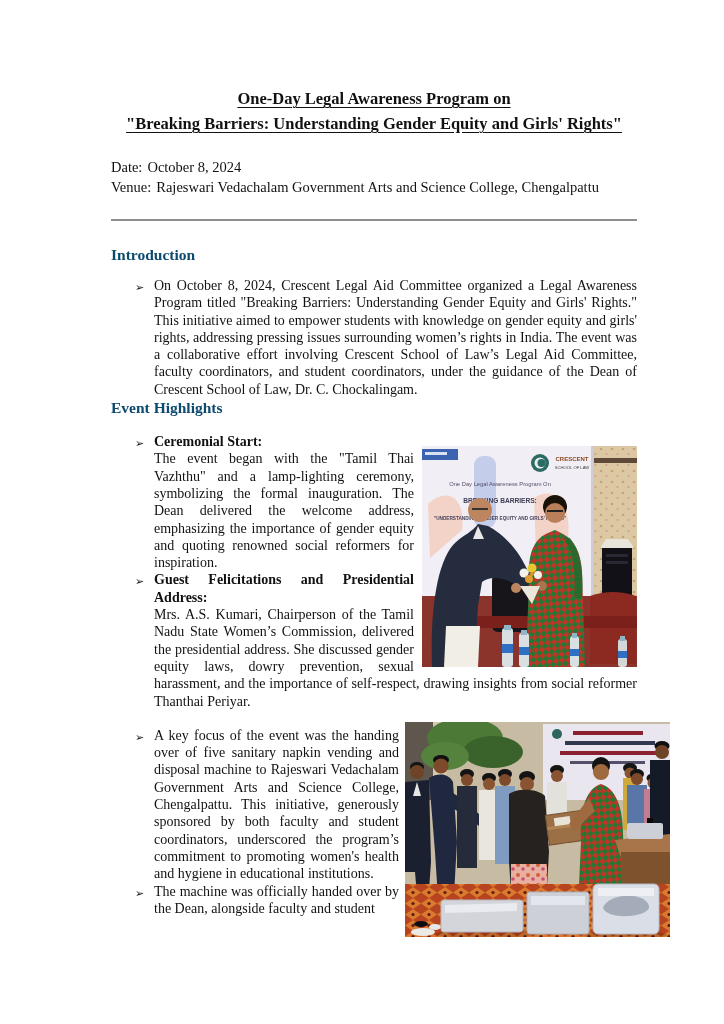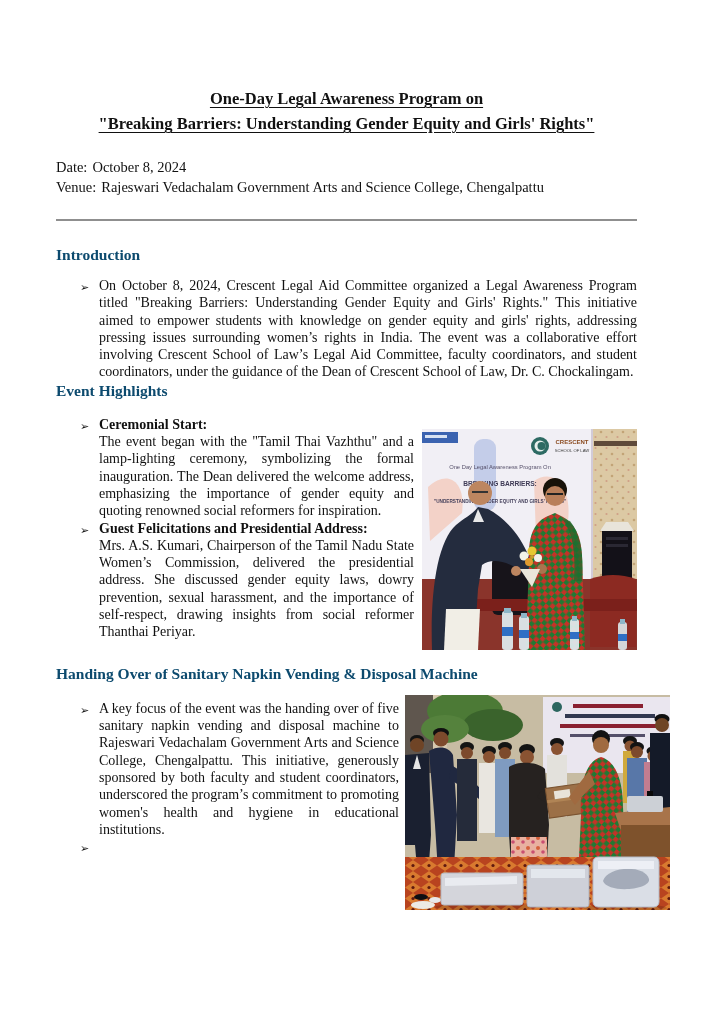--- a/index.html
+++ b/index.html
@@ -3,21 +3,21 @@
 <meta charset="utf-8">
 <style>
   * { margin:0; padding:0; box-sizing:border-box; }
   html,body { background:#ffffff; }
   body {
     width:724px; height:1024px;
     font-family:"Liberation Serif","DejaVu Serif",serif;
     color:#111111;
     overflow:hidden;
   }
-  .page { width:724px; height:932px; padding:0 87px 0 56px; }
+  .page { width:724px; height:932px; padding:0 87px 0 111px; }
 
   .title-block { padding-top:86px; text-align:center; }
   .title-line {
     font-size:16.5px; font-weight:bold; line-height:25px;
     text-decoration:underline; text-underline-offset:3px;
   }
 
   .meta { margin-top:21px; font-size:14.5px; line-height:20px; }
   .meta-label { font-weight:normal; margin-right:5px; }
 
@@ -195,21 +195,20 @@
       <span>The event began with the "Tamil Thai Vazhthu" and a lamp-lighting ceremony, symbolizing the formal inauguration. The Dean delivered the welcome address, emphasizing the importance of gender equity and quoting renowned social reformers for inspiration.</span>
     </div>
     <div class="bullet">
       <span class="marker">➢</span>
       <span class="lead">Guest Felicitations and Presidential Address:</span>
       <span>Mrs. A.S. Kumari, Chairperson of the Tamil Nadu State Women’s Commission, delivered the presidential address. She discussed gender equity laws, dowry prevention, sexual harassment, and the importance of self-respect, drawing insights from social reformer Thanthai Periyar.</span>
     </div>
     <div class="clear"></div>
   </div>
 
-  <h2 class="sec h-handing">Handing Over of Sanitary Napkin Vending &amp; Disposal Machine</h2>
   <div class="sec-body ho">
 
     <figure class="photo photo2">
       <svg viewBox="0 0 265 215" xmlns="http://www.w3.org/2000/svg">
         <defs>
           <pattern id="p2saree" width="9" height="9" patternUnits="userSpaceOnUse" patternTransform="rotate(40)">
             <rect width="9" height="9" fill="#1f7a33"></rect>
             <rect width="4.5" height="4.5" fill="#c53227"></rect>
             <rect x="4.5" y="4.5" width="4.5" height="4.5" fill="#c53227"></rect>
           </pattern>
@@ -331,17 +330,18 @@
     </figure>
 
     <div class="bullet">
       <span class="marker">➢</span>
       <span class="lead"></span>
       <span>A key focus of the event was the handing over of five sanitary napkin vending and disposal machine to Rajeswari Vedachalam Government Arts and Science College, Chengalpattu. This initiative, generously sponsored by both faculty and student coordinators, underscored the program’s commitment to promoting women's health and hygiene in educational institutions.</span>
     </div>
     <div class="bullet">
       <span class="marker">➢</span>
       <span class="lead"></span>
+      <span>The machine was officially handed over by the Dean, alongside faculty and student</span>
     </div>
     <div class="clear"></div>
   </div>
 
 </div>
 
 </body></html>

